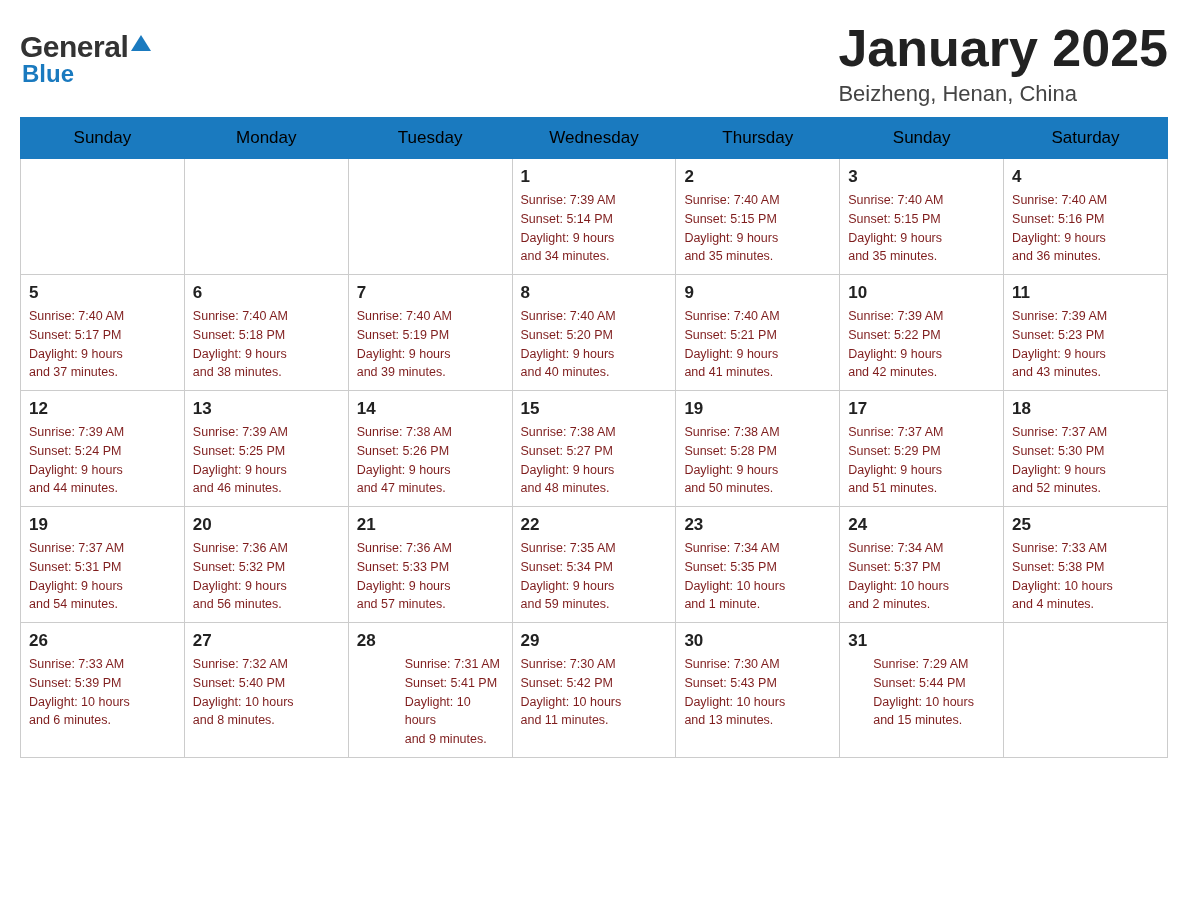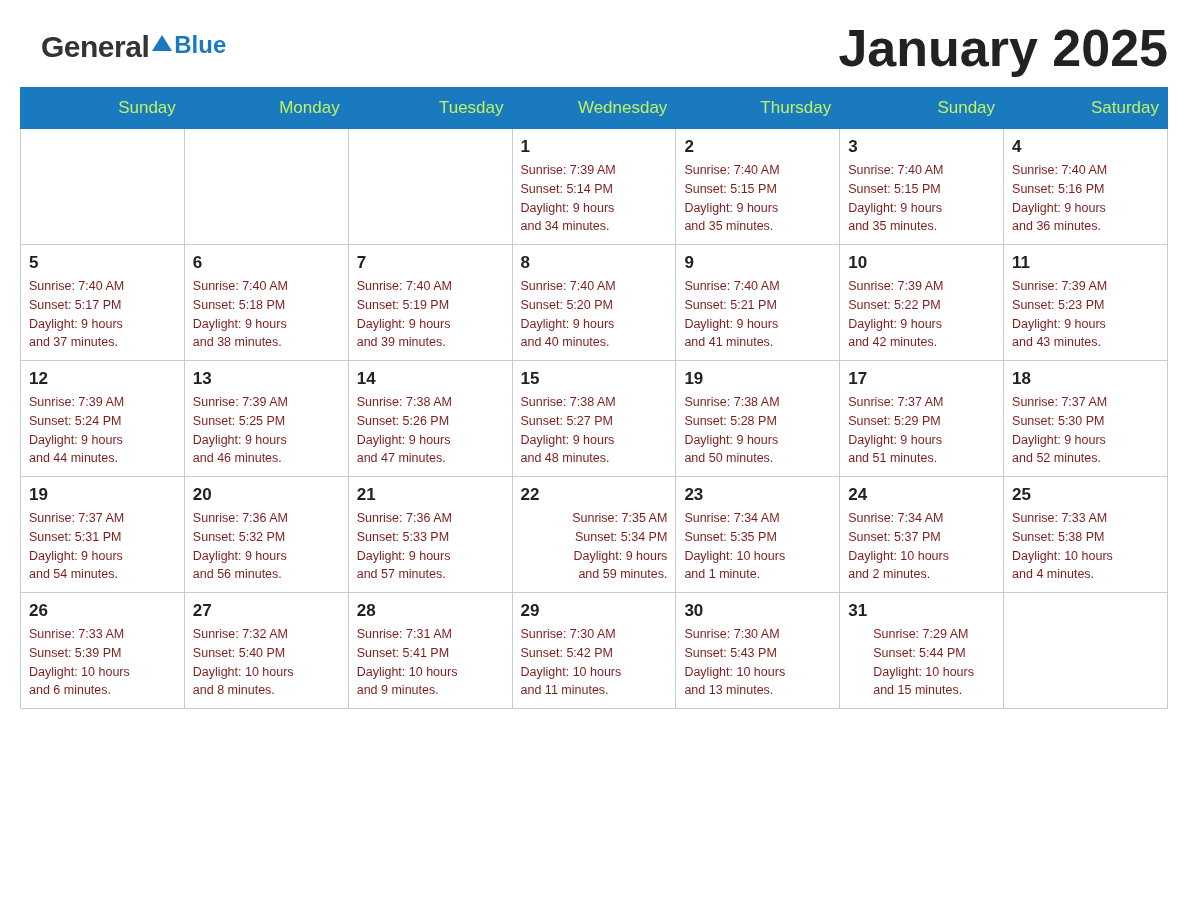--- a/index.html
+++ b/index.html
@@ -30,23 +30,23 @@
       color: #444;
       margin-top: 4px;
     }
     .calendar {
       width: 100%;
       border-collapse: collapse;
       margin-top: 10px;
     }
     .calendar th {
       background-color: #1a7abf;
-      color: #bef264;
+      color: #000000;
       padding: 10px 8px;
-      text-align: right;
+      text-align: center;
       font-size: 17px;
       font-weight: normal;
       border: 1px solid #1a7abf;
     }
     .calendar td {
       vertical-align: top;
       padding: 8px;
       border: 1px solid #ccc;
       width: calc(100% / 7);
       min-height: 100px;
@@ -62,23 +62,22 @@
       font-size: 12.5px;
       color: #7f1d1d;
       line-height: 1.5;
     }
     .calendar tr td {
       background: #fff;
     }
     
     .logo-container {
       display: flex;
-      flex-direction: row;
+      flex-direction: column;
       padding: 10px 0;
-      margin-left: 21px;
     }
     .logo-line1 {
       display: flex;
       align-items: center;
     }
     .logo-general {
       font-size: 30px;
       font-weight: bold;
       color: #333;
       letter-spacing: -0.5px;
@@ -113,20 +112,21 @@
     <div class="logo-line1">
       <span class="logo-general">General</span>
       <div class="logo-triangle"></div>
     </div>
     <div class="logo-line2">
       <span class="logo-blue-text">Blue</span>
     </div>
   </div>
   <div class="title-section">
     <div class="month-title">January 2025</div>
+    <div class="location-title">Beizheng, Henan, China</div>
   </div>
 </div>
 
 <table class="calendar">
   <thead>
     <tr>
     <th>Sunday</th>
         <th>Monday</th>
         <th>Tuesday</th>
         <th>Wednesday</th>
@@ -288,21 +288,21 @@
         </td>
         <td>
           <span class="day-number">21</span>
           <div class="day-info" style="white-space: pre-line;">Sunrise: 7:36 AM
 Sunset: 5:33 PM
 Daylight: 9 hours
 and 57 minutes.</div>
         </td>
         <td>
           <span class="day-number">22</span>
-          <div class="day-info" style="white-space: pre-line; text-align: right;">Sunrise: 7:35 AM
+          <div class="day-info" style="white-space: pre-line;">Sunrise: 7:35 AM
 Sunset: 5:34 PM
 Daylight: 9 hours
 and 59 minutes.</div>
         </td>
         <td>
           <span class="day-number">23</span>
           <div class="day-info" style="white-space: pre-line;">Sunrise: 7:34 AM
 Sunset: 5:35 PM
 Daylight: 10 hours
 and 1 minute.</div>
@@ -332,21 +332,21 @@
         </td>
         <td>
           <span class="day-number">27</span>
           <div class="day-info" style="white-space: pre-line;">Sunrise: 7:32 AM
 Sunset: 5:40 PM
 Daylight: 10 hours
 and 8 minutes.</div>
         </td>
         <td>
           <span class="day-number">28</span>
-          <div class="day-info" style="white-space: pre-line;">Sunrise: 7:31 AM
+          <div class="day-info" style="white-space: pre-line; margin-left: 48px;">Sunrise: 7:31 AM
 Sunset: 5:41 PM
 Daylight: 10 hours
 and 9 minutes.</div>
         </td>
         <td>
           <span class="day-number">29</span>
           <div class="day-info" style="white-space: pre-line;">Sunrise: 7:30 AM
 Sunset: 5:42 PM
 Daylight: 10 hours
 and 11 minutes.</div>

